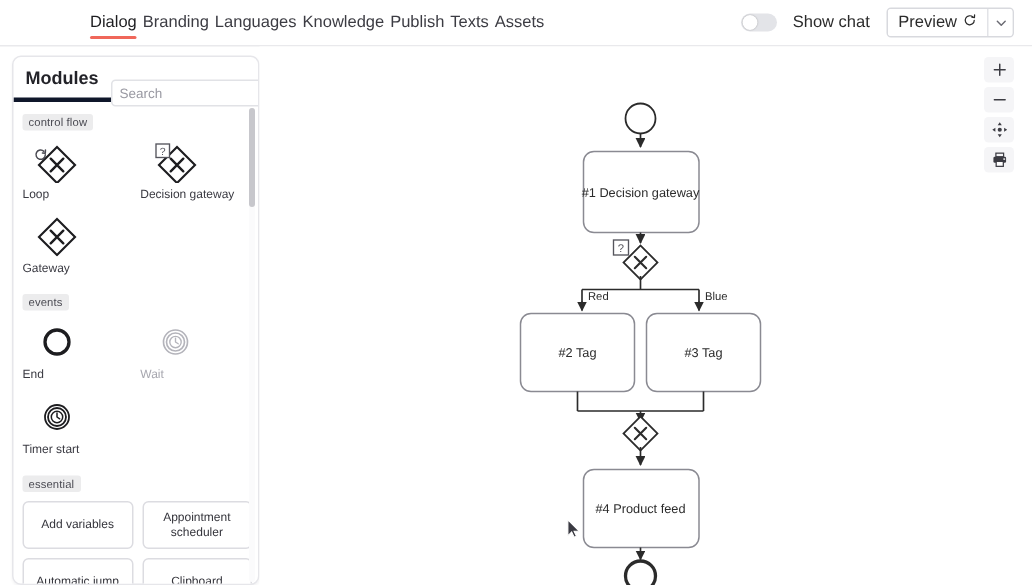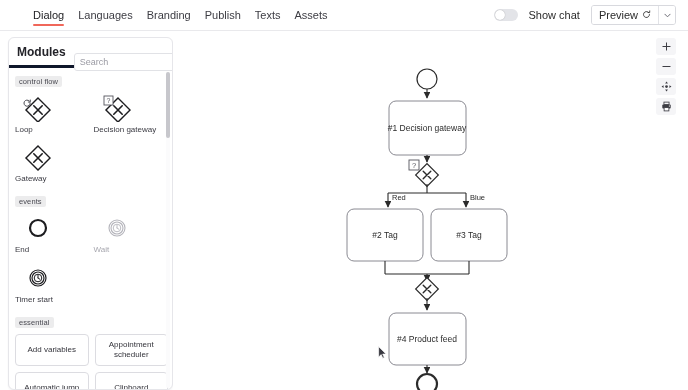--- a/index.html
+++ b/index.html
@@ -20,22 +20,22 @@
     width: 688px;
     background: #ffffff;
     border-bottom: 1px solid #e9e9ec;
     display: flex;
     align-items: center;
     position: relative;
   }
   .tabs {
     display: flex;
     align-items: flex-end;
-    gap: 14px;
-    margin-left: 33px;
+    gap: 4px;
+    margin-left: 60px;
     height: 31px;
   }
   .tab {
     font-size: 11px;
     color: #3c3c43;
     line-height: 31px;
     height: 31px;
     position: relative;
     cursor: pointer;
     white-space: nowrap;
@@ -245,22 +245,23 @@
     color:#3c3c43;
   }
   .cursor-arrow { position:absolute; left:205px; top:315px; }
 </style>
 </head>
 <body>
 
 <div class="topbar">
   <div class="tabs">
     <div class="tab active">Dialog</div>
+    <div class="tab">Branding</div>
     <div class="tab">Languages</div>
-    <div class="tab">Branding</div>
+    <div class="tab">Knowledge</div>
     <div class="tab">Publish</div>
     <div class="tab">Texts</div>
     <div class="tab">Assets</div>
   </div>
   <div class="topbar-right">
     <div class="switch">
       <div class="knob"></div>
     </div>
     <div class="showchat-label">Show chat</div>
     <div class="preview-group">

